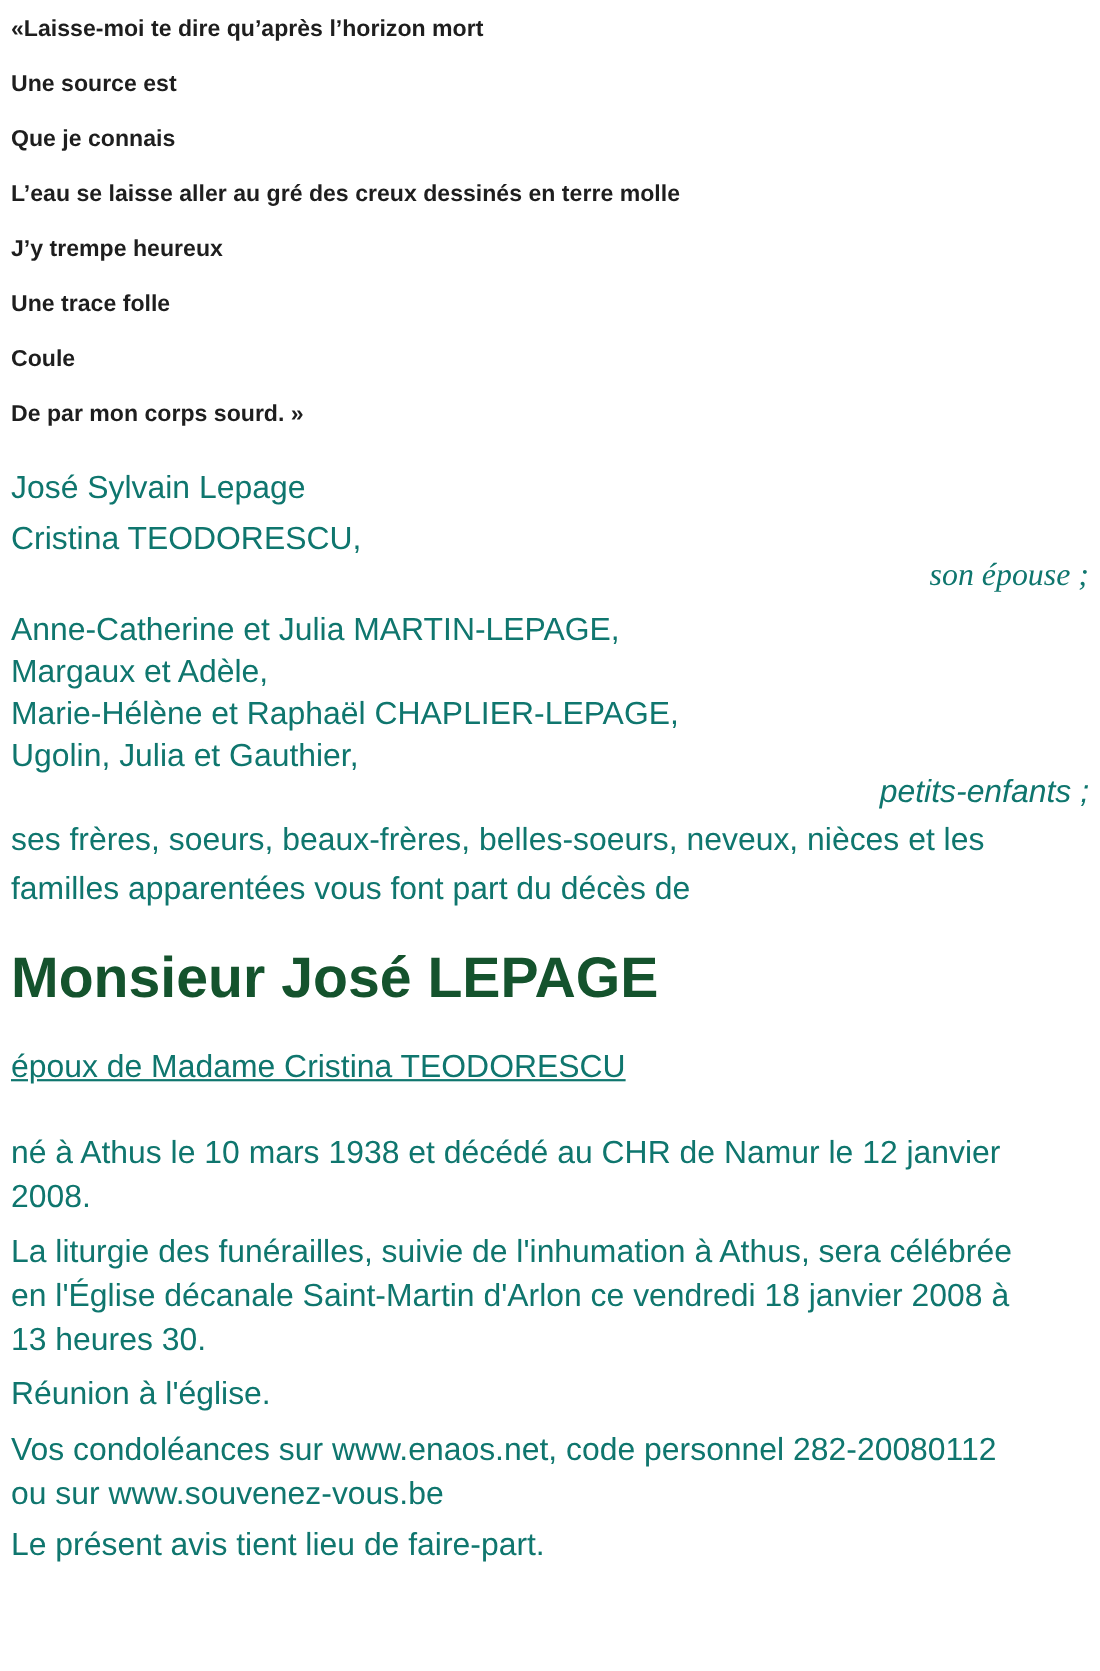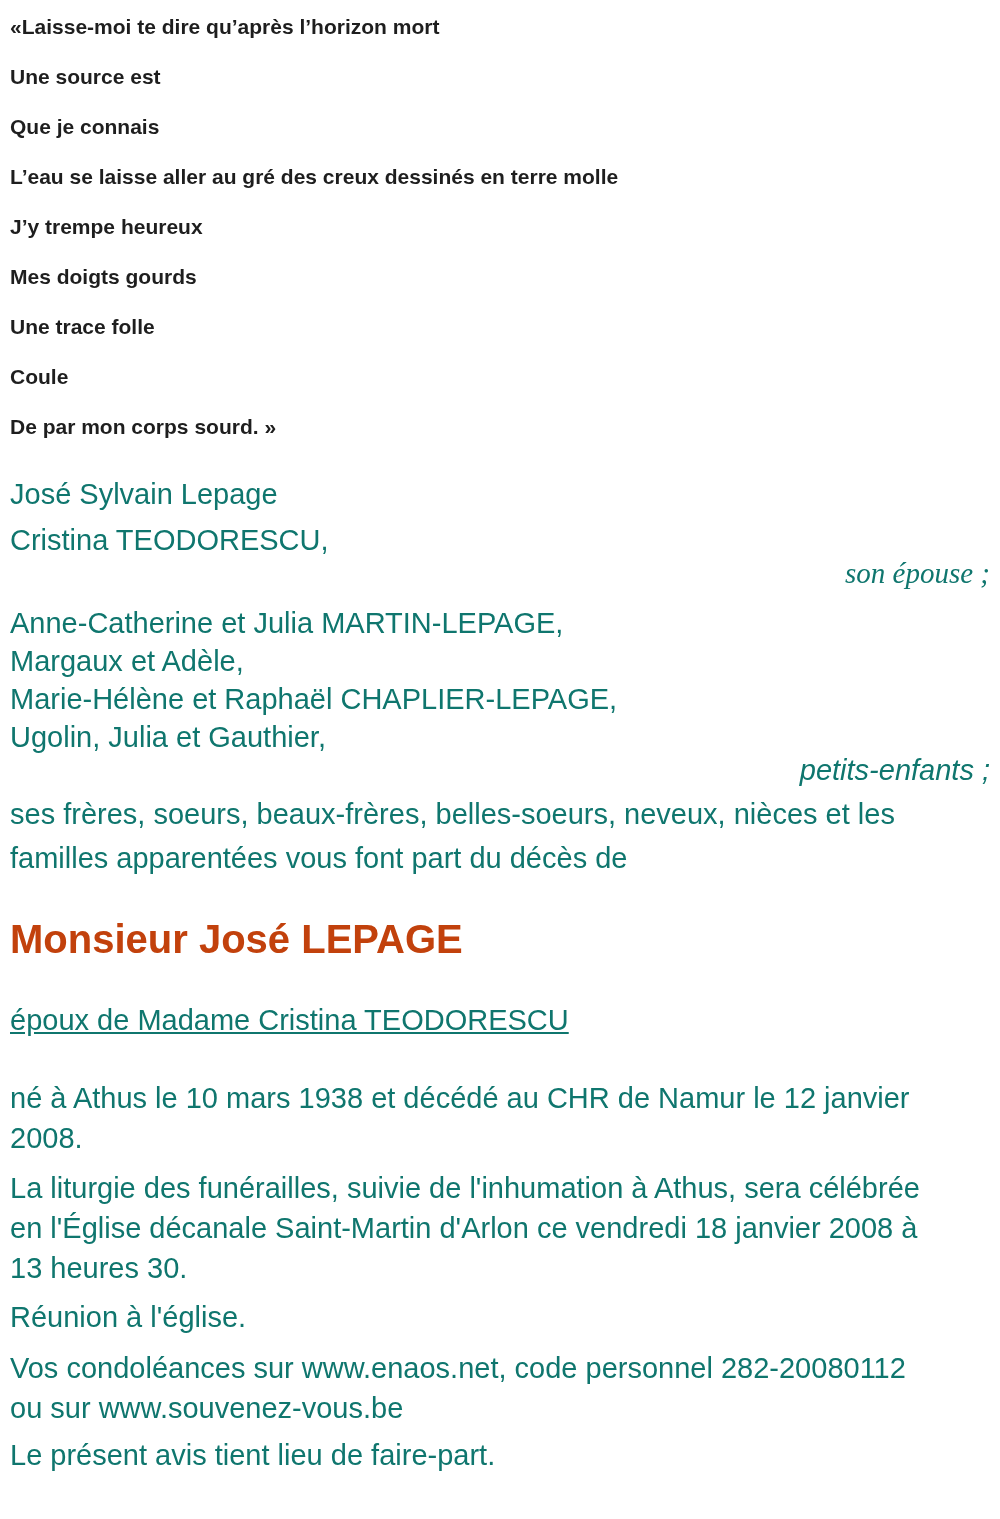--- a/index.html
+++ b/index.html
@@ -40,44 +40,43 @@
   .spouse-name { margin-top: 6px; }
   .spouse-role { margin-top: -4px; line-height: 34px; font-family: Liberation Serif, serif; }
   .children    { margin-top: 14px; }
   .name-line   { line-height: 38px; }
   .children-roles { margin-top: -6px; }
   .role-line   { line-height: 40px; }
   .relatives   { margin-top: 2px; line-height: 44px; }
   
   .deceased-title {
     margin: 34px 0 0 0;
-    font-size: 40px;
+    font-size: 52px;
     font-weight: 700;
     line-height: 50px;
-    color: #c2410c;
+    color: #14532d;
   }
   .epoux       { margin-top: 36px; text-decoration: underline; }
   .dates       { margin-top: 38px; }
   .liturgy     { margin-top: 10px; }
   .meeting     { margin-top: 9px;  }
   .condolences { margin-top: 11px; }
   .notice      { margin-top: 7px;  }
 </style>
 </head>
 <body>
 
 <div class="page">
 
   <section class="poem">
     <p class="poem-line">«Laisse-moi te dire qu’après l’horizon mort</p>
     <p class="poem-line">Une source est</p>
     <p class="poem-line">Que je connais</p>
     <p class="poem-line">L’eau se laisse aller au gré des creux dessinés en terre molle</p>
     <p class="poem-line">J’y trempe heureux</p>
-    <p class="poem-line">Mes doigts gourds</p>
     <p class="poem-line">Une trace folle</p>
     <p class="poem-line">Coule</p>
     <p class="poem-line">De par mon corps sourd. »</p>
   </section>
 
   <section>
     <p class="body author">José Sylvain Lepage</p>
     <p class="body spouse-name">Cristina TEODORESCU,</p>
     <p class="body attribution spouse-role">son épouse ;</p>
 

